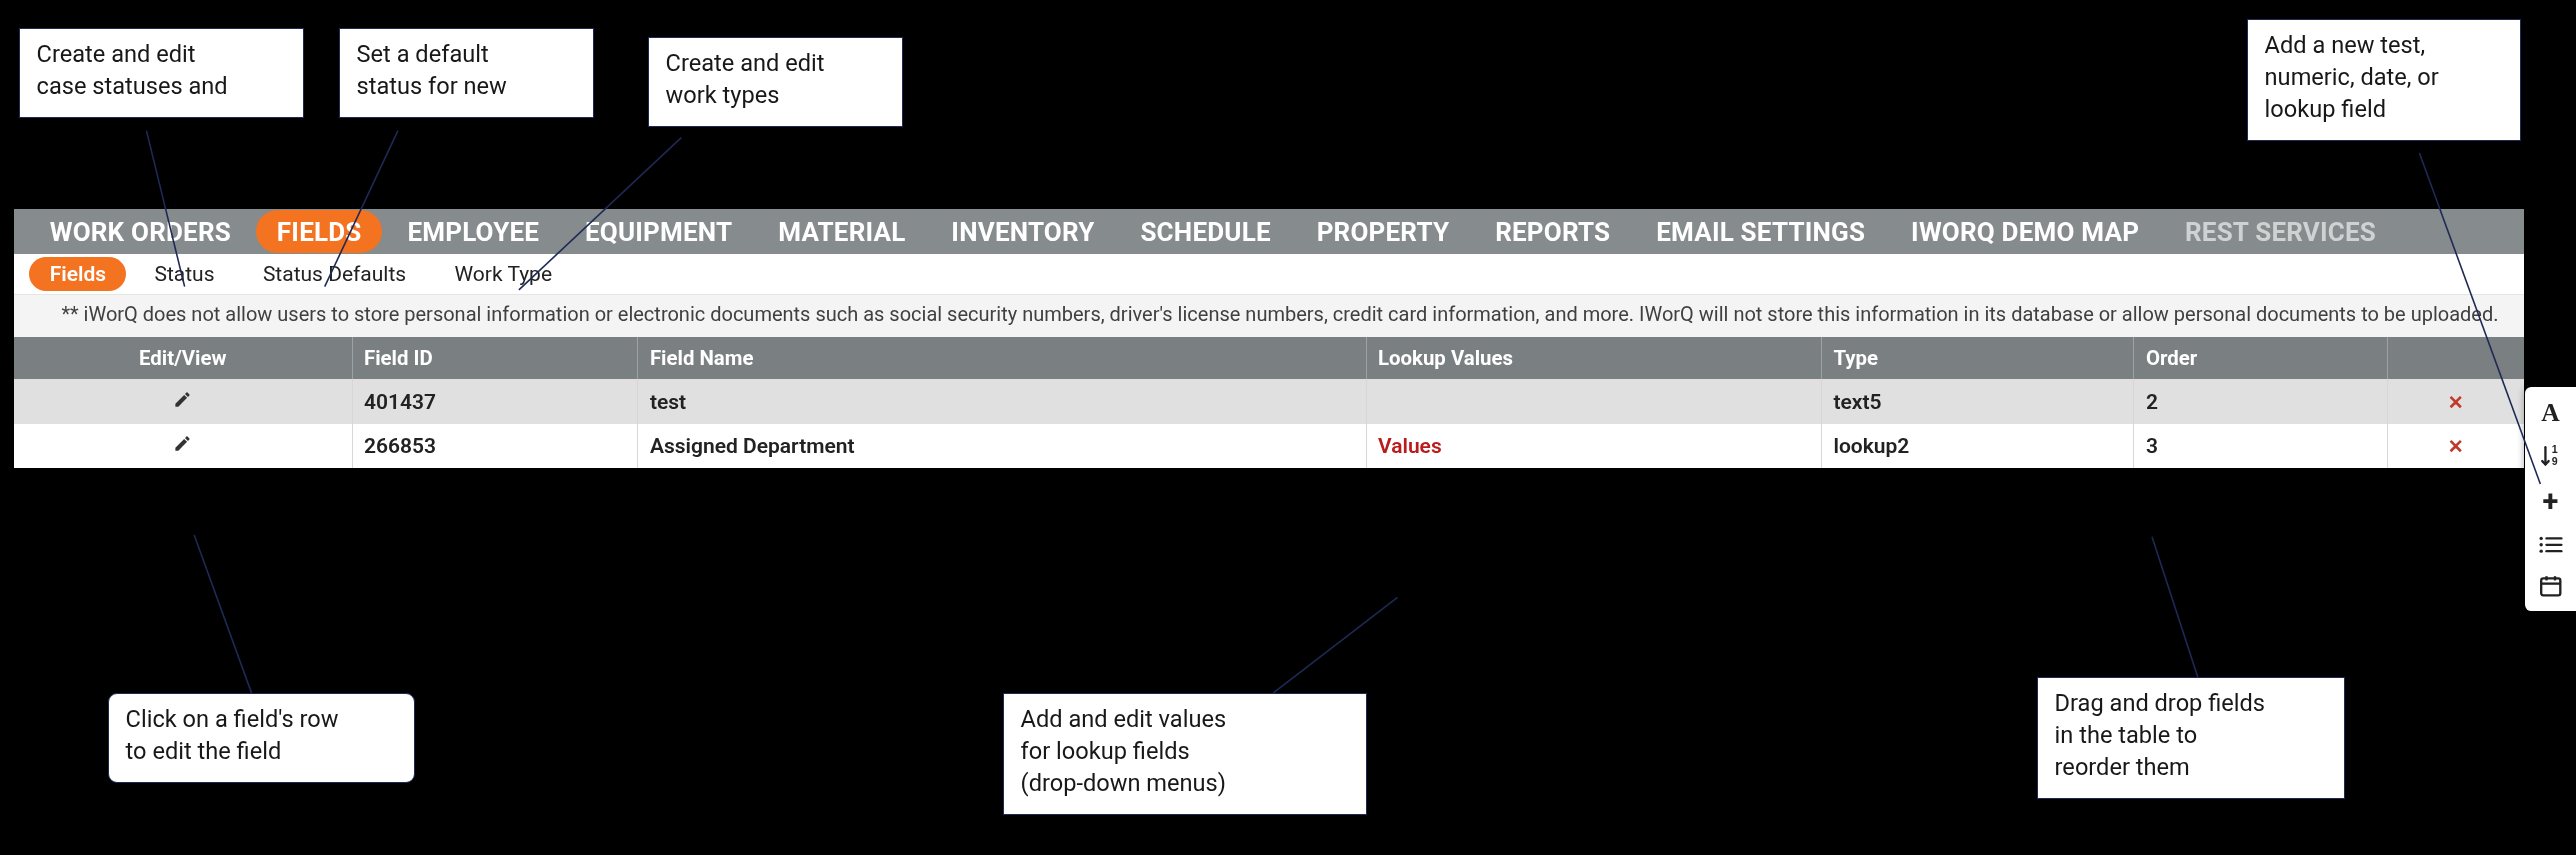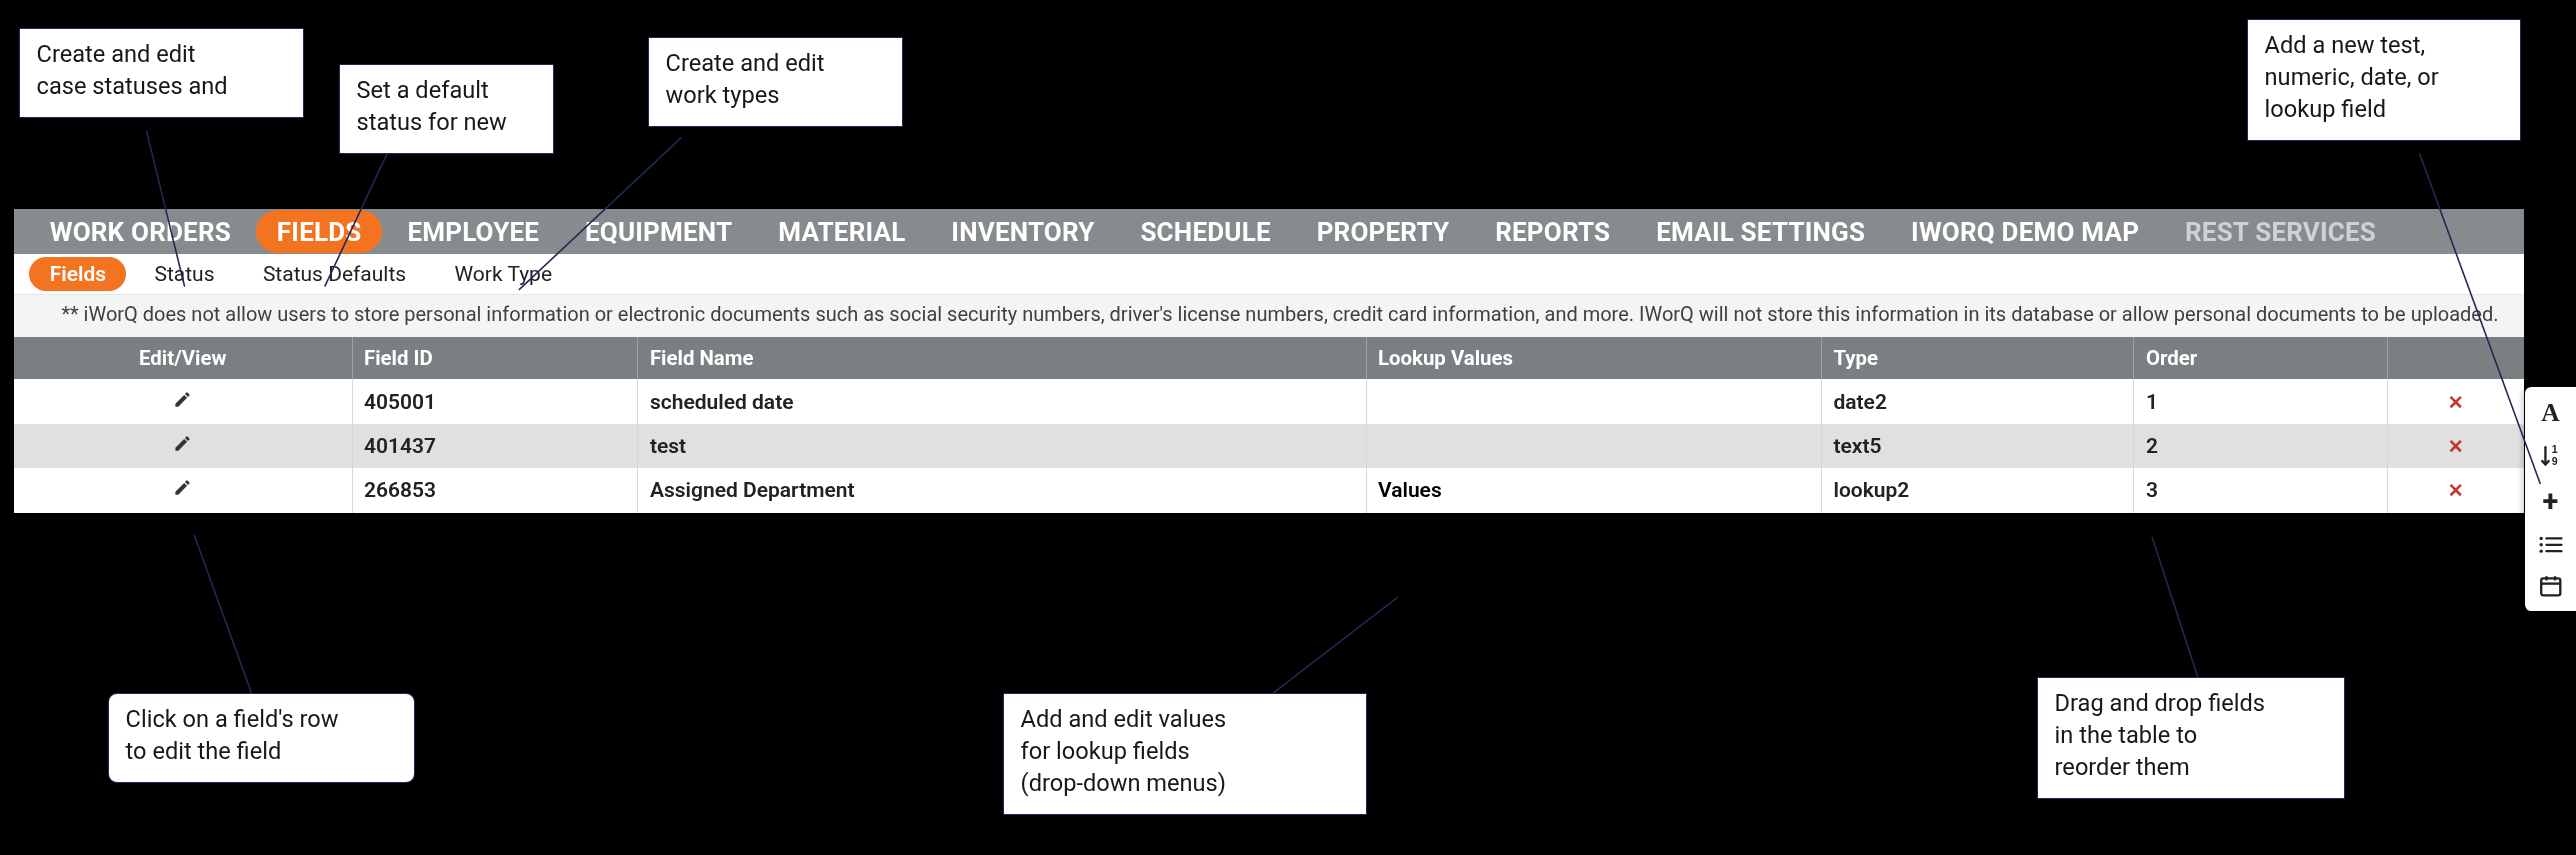--- a/index.html
+++ b/index.html
@@ -116,21 +116,21 @@
     padding: 10.2px 11.5px;
     border-right: 1.3px solid #d7d7d7;
     border-bottom: 0;
     vertical-align: middle;
     font-weight: 600;
   }
   .grid tbody tr { background: #fff; }
   .grid tbody tr.alt { background: #e0e0e0; }
   .grid tbody td:first-child { text-align: center; }
   .grid tbody td:last-child { border-right: none; text-align: center; }
-  .lookup-link { color: #000000; cursor: pointer; }
+  .lookup-link { color: #b91c1c; cursor: pointer; }
   .del { color: #c0392b; font-weight: 700; font-size: 19px; cursor: pointer; }
   .pencil { cursor: pointer; }
 
   
   col.c-edit   { width: 331px; }
   col.c-id     { width: 280px; }
   col.c-name   { width: 713px; }
   col.c-lookup { width: 446px; }
   col.c-type   { width: 306px; }
   col.c-order  { width: 248px; }
@@ -162,21 +162,21 @@
   }
   .toolrail svg { display: block; margin: 0 auto; }
 </style>
 </head>
 <body>
 
 <div class="callout" style="left:19px; top:28px; width:285px;">
   <span class="line">Create and edit</span>
   <span class="line">case statuses and</span>
 </div>
-<div class="callout" style="left:339px; top:28px; width:215px;margin-top:36px;">
+<div class="callout" style="left:339px; top:28px; width:255px;">
   <span class="line">Set a default</span>
   <span class="line">status for new</span>
 </div>
 <div class="callout" style="left:648px; top:37px; width:255px;">
   <span class="line">Create and edit</span>
   <span class="line">work types</span>
 </div>
 <div class="callout" style="left:2247px; top:19px; width:274px;">
   <span class="line">Add a new test,</span>
   <span class="line">numeric, date, or</span>
@@ -248,31 +248,20 @@
         <th>Edit/View</th>
         <th>Field ID</th>
         <th>Field Name</th>
         <th>Lookup Values</th>
         <th>Type</th>
         <th>Order</th>
         <th></th>
       </tr>
     </thead>
     <tbody id="tbody">
-        <tr class="">
-          <td><span class="pencil"><svg width="19" height="19" viewBox="0 0 24 24" fill="#333">
-                <path d="M3 17.25V21h3.75L17.81 9.94l-3.75-3.75L3 17.25zM20.71 7.04a1 1 0 0 0 0-1.41l-2.34-2.34a1 1 0 0 0-1.41 0l-1.83 1.83 3.75 3.75 1.83-1.83z"></path>
-              </svg></span></td>
-          <td>405001</td>
-          <td>scheduled date</td>
-          <td></td>
-          <td>date2</td>
-          <td>1</td>
-          <td><span class="del">✕</span></td>
-        </tr>
         <tr class="alt">
           <td><span class="pencil"><svg width="19" height="19" viewBox="0 0 24 24" fill="#333">
                 <path d="M3 17.25V21h3.75L17.81 9.94l-3.75-3.75L3 17.25zM20.71 7.04a1 1 0 0 0 0-1.41l-2.34-2.34a1 1 0 0 0-1.41 0l-1.83 1.83 3.75 3.75 1.83-1.83z"></path>
               </svg></span></td>
           <td>401437</td>
           <td>test</td>
           <td></td>
           <td>text5</td>
           <td>2</td>
           <td><span class="del">✕</span></td>

